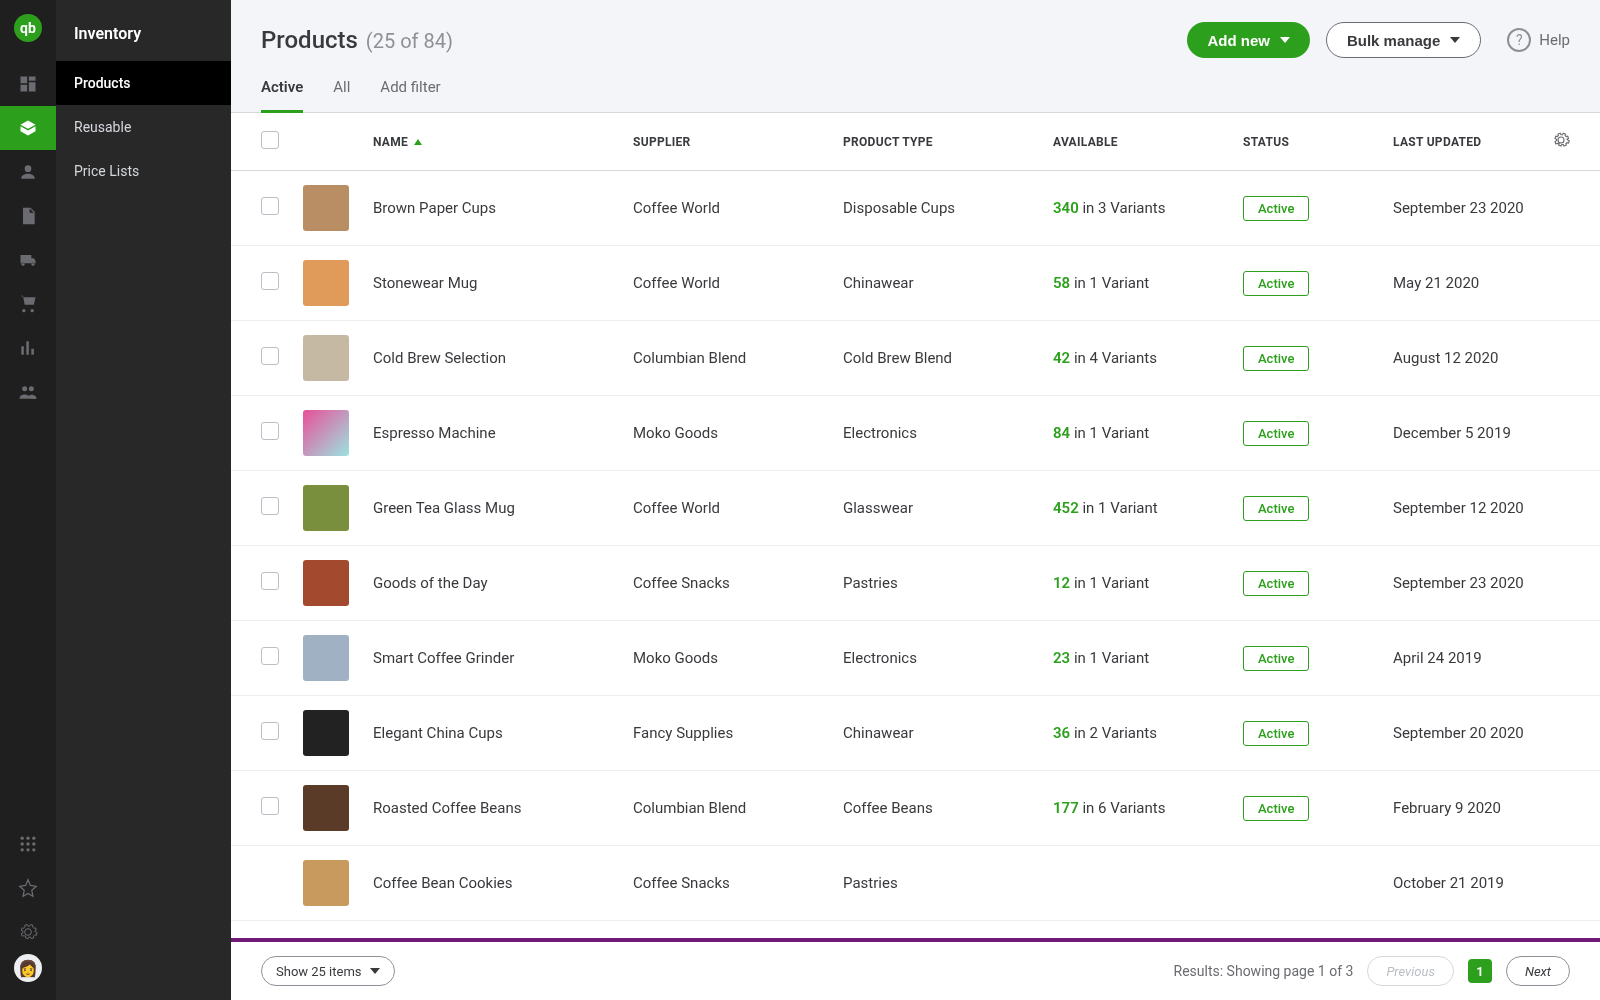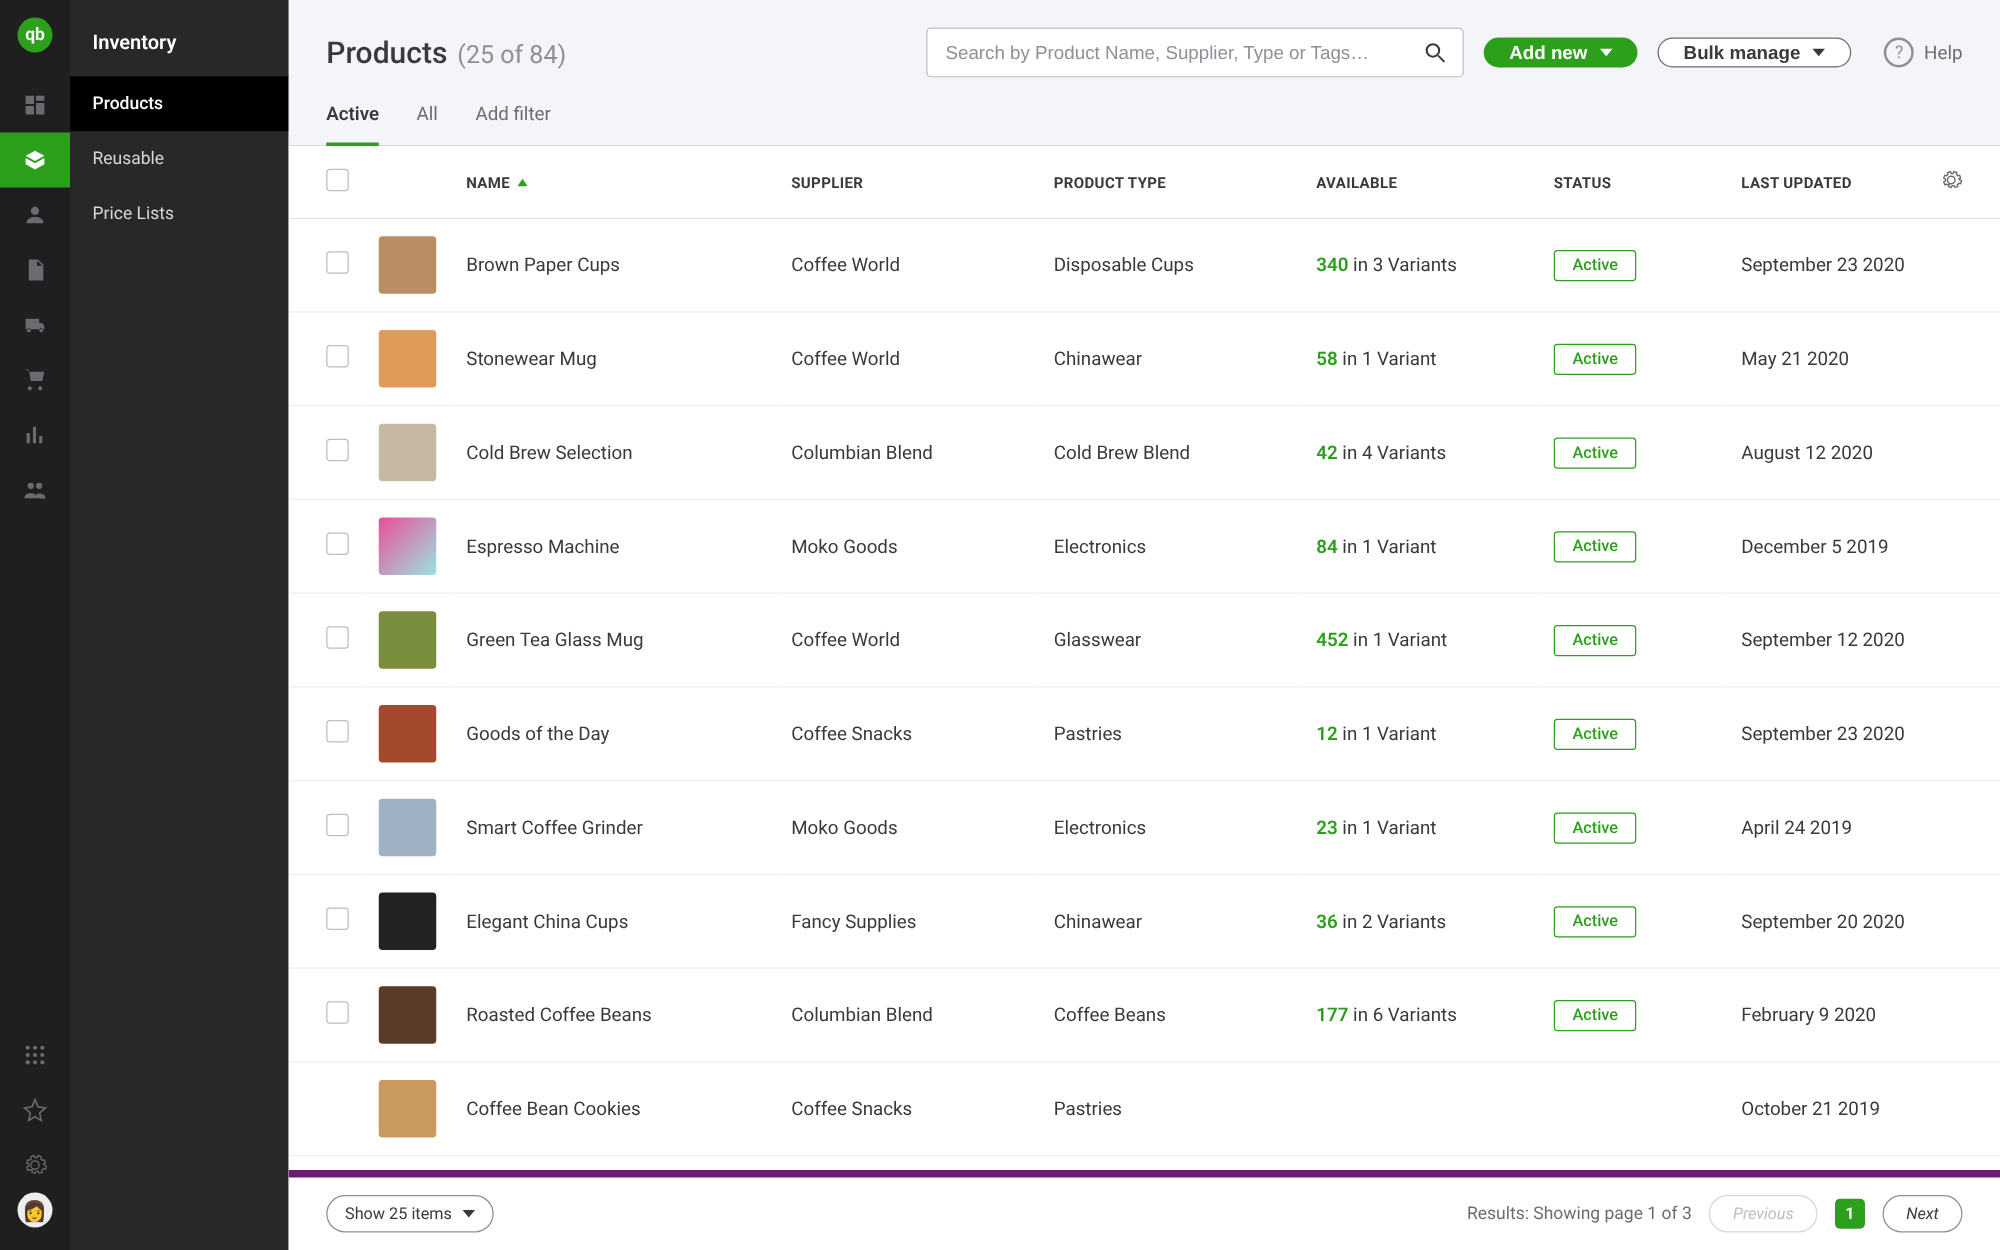--- a/index.html
+++ b/index.html
@@ -101,21 +101,21 @@
     display: flex; align-items: center;
     padding: 0 12px;
   }
   .search-box input {
     flex: 1; border: none; outline: none; font-size: 15px;
     color: #393a3d; background: transparent;
   }
   .search-box input::placeholder { color: #8d9096; }
   .search-icon { width: 20px; height: 20px; color: #393a3d; }
   .btn {
-    height: 24px;
+    height: 36px;
     border-radius: 20px;
     padding: 0 20px;
     font-size: 15px;
     font-weight: 600;
     display: inline-flex; align-items: center; gap: 10px;
     cursor: pointer; border: none;
   }
   .btn-primary { background: #2ca01c; color: #fff; }
   .btn-outline { background: #fff; border: 1px solid #6b6c72; color: #393a3d; text-align: center; }
   .btn-caret { width: 0; height: 0; border-left: 5px solid transparent; border-right: 5px solid transparent; border-top: 6px solid currentColor; }
@@ -205,21 +205,21 @@
     font-size: 13px;
     font-weight: 500;
   }
   .col-gear { width: 40px; text-align: right; }
   .gear-icon { width: 18px; height: 18px; color:#6b6c72; }
 
   .footer-bar {
     display: flex;
     align-items: center;
     padding: 14px 30px;
-    border-top: 6px solid #701a75;
+    border-top: 4px solid #701a75;
     background: #fff;
     gap: 14px;
   }
   .footer-spacer { flex: 1; }
   .show-items {
     height: 30px; border: 1px solid #8d9096; border-radius: 15px;
     padding: 0 14px; font-size: 13px;
     display:inline-flex; align-items:center; gap:8px;
     cursor:pointer;
   }
@@ -327,27 +327,20 @@
     <div class="sidebar-item">Price Lists</div>
   </div>
 
   <div class="main">
     <div class="page-header">
       <div class="page-title">
         <span>Products</span>
         <span class="count">(25 of 84)</span>
       </div>
       <div class="header-spacer"></div>
-      <div class="search-box">
-        <input type="text" placeholder="Search by Product Name, Supplier, Type or Tags…" style="">
-        <svg class="search-icon" viewBox="0 0 24 24">
-            <circle cx="10" cy="10" r="6" fill="none" stroke="currentColor" stroke-width="2"></circle>
-            <line x1="15" y1="15" x2="21" y2="21" stroke="currentColor" stroke-width="2"></line>
-          </svg>
-      </div>
       <button class="btn btn-primary">
         <span>Add new</span>
         <span class="btn-caret"></span>
       </button>
       <button class="btn btn-outline">
         <span>Bulk manage</span>
         <span class="btn-caret" style="border-top-color:#393a3d"></span>
       </button>
       <div class="help">
         <span class="help-icon">?</span>

